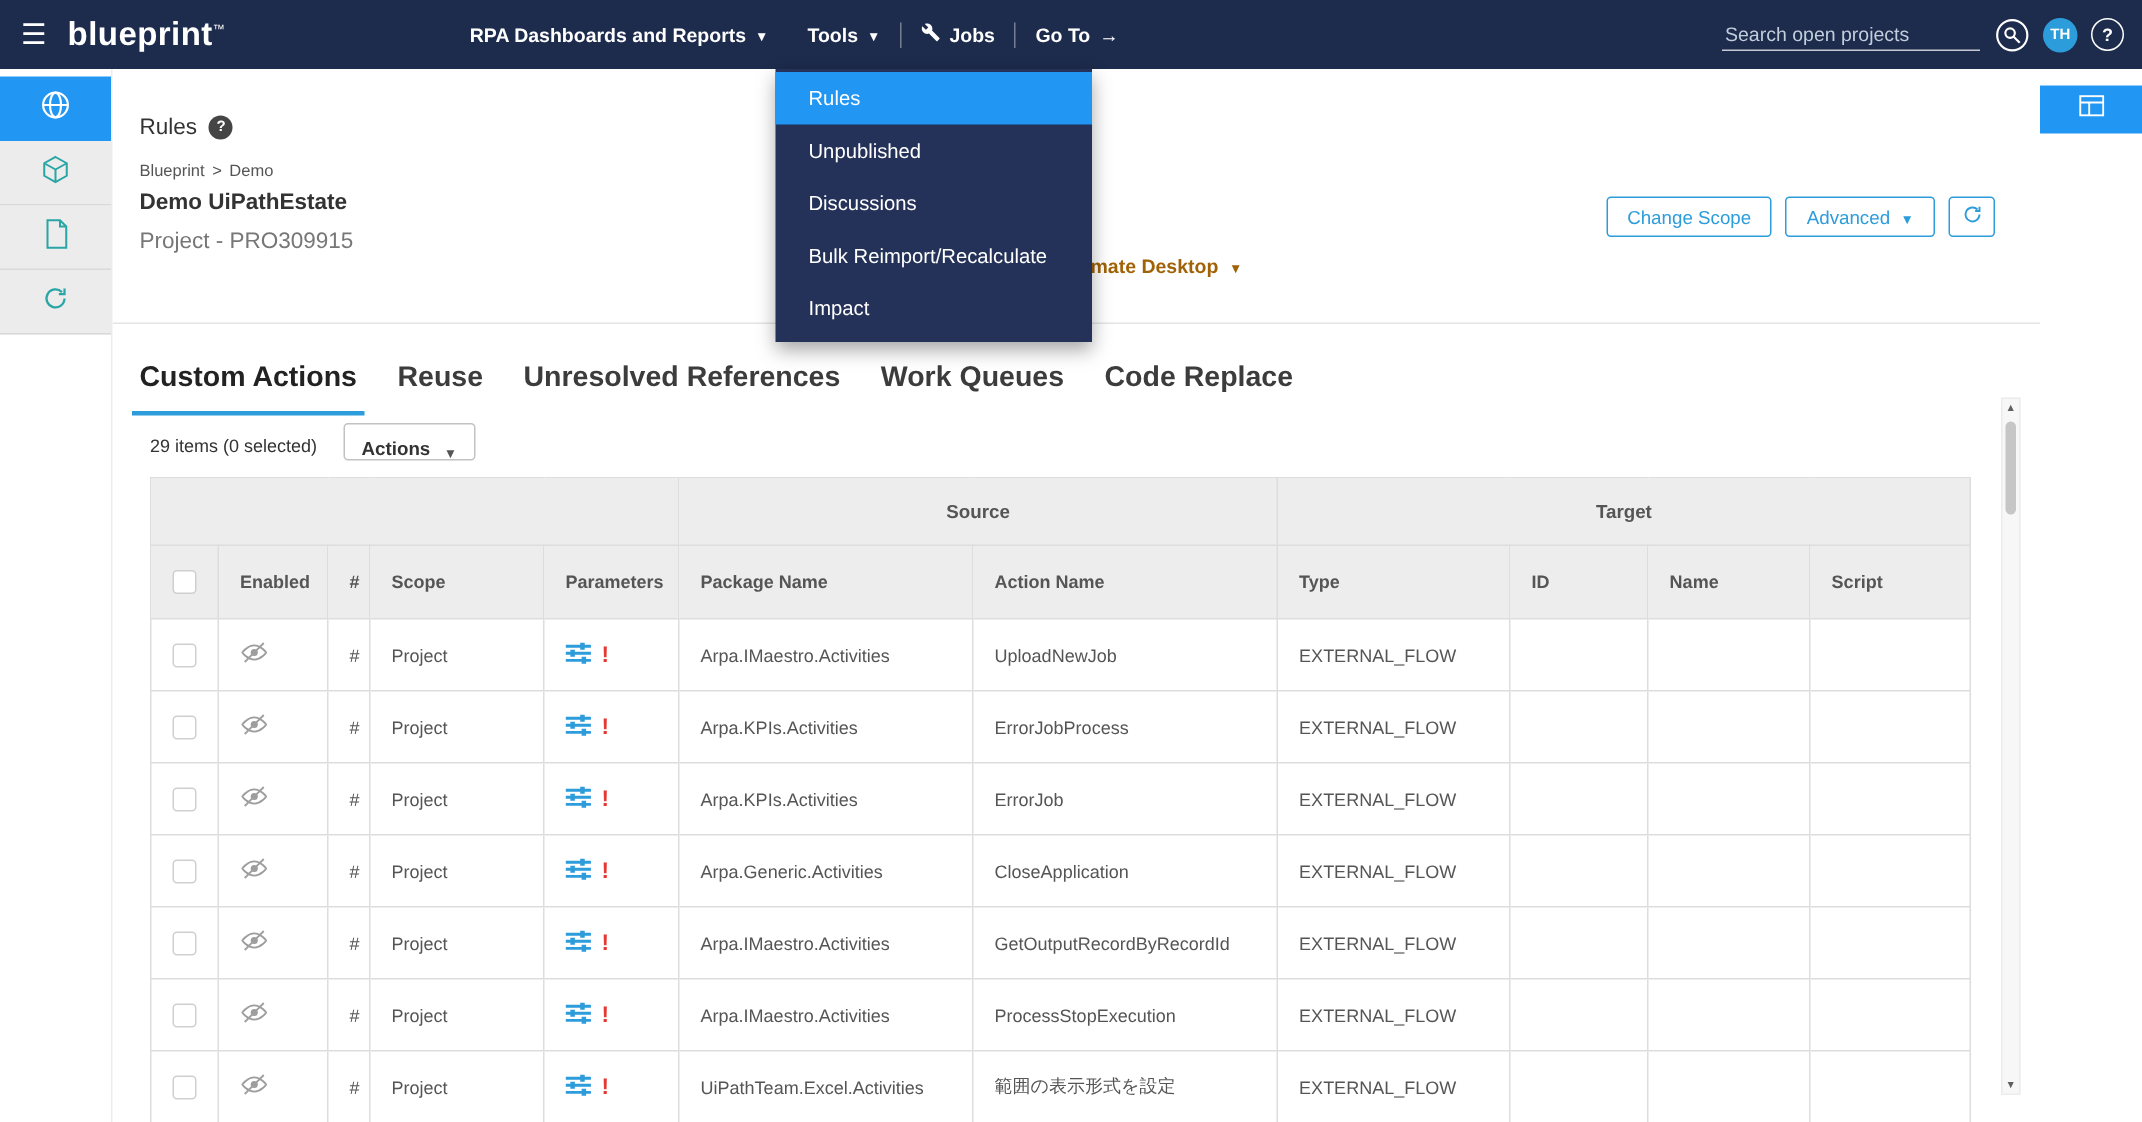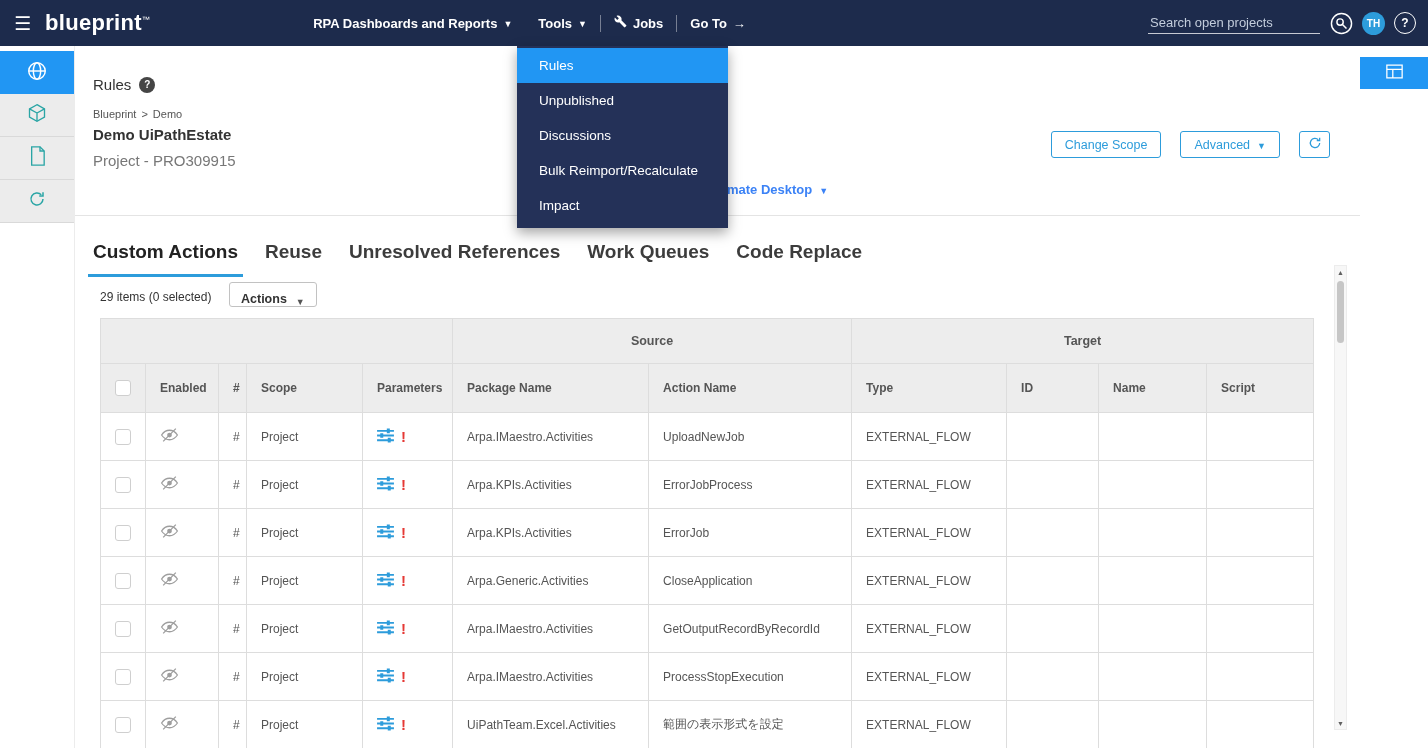--- a/index.html
+++ b/index.html
@@ -48,26 +48,26 @@
 
   
   .main { position:absolute; left:75px; top:46px; width:1285px; height:702px; background:#fff; overflow:hidden; }
   .page-title-row { position:absolute; left:18px; top:30px; display:flex; align-items:center; gap:8px; }
   .page-title { font-size:15px; color:#333; }
   .help-dark { width:16px; height:16px; border-radius:50%; background:#454545; color:#fff;
                font-size:10px; font-weight:bold; display:flex; align-items:center; justify-content:center; cursor:pointer; }
   .breadcrumb { position:absolute; left:18px; top:62px; font-size:11px; color:#555; display:flex; gap:5px; }
   .project-name { position:absolute; left:18px; top:80px; font-size:15px; font-weight:bold; color:#333; }
   .project-id { position:absolute; left:18px; top:106px; font-size:15px; color:#777; }
-  .header-buttons { position:absolute; top:85px; right:30px; display:flex; gap:19px; }
+  .header-buttons { position:absolute; top:85px; right:30px; display:flex; gap:9px; }
   .btn-outline { height:27px; border:1px solid #2d9cdb; background:#fff; color:#2d9cdb;
                  border-radius:3px; font-size:12.5px; padding:0 13px; display:flex; align-items:center;
                  gap:7px; cursor:pointer; font-family:inherit; }
   .btn-icon { width:31px; padding:0; justify-content:center; }
-  .desktop-link { position:absolute; left:652px; top:136px; color:#3b82f6; font-size:13px; font-weight:bold;
+  .desktop-link { position:absolute; left:652px; top:124px; color:#a16207; font-size:13px; font-weight:bold;
                   display:flex; gap:7px; align-items:center; cursor:pointer; }
   .header-divider { position:absolute; left:0; right:0; top:169px; border-top:1px solid #e4e4e4; }
 
   .tabs { position:absolute; left:13px; top:190px; display:flex; gap:17px; }
   .tab { font-size:19px; font-weight:600; color:#3c3c3c; padding:5px 5px 11px; cursor:pointer; white-space:nowrap; }
   .tab.active { color:#222; font-weight:bold; border-bottom:3px solid #2d9cdb; }
 
   .summary { position:absolute; left:25px; top:244px; font-size:12px; font-weight:normal; color:#333; }
   .actions-btn { position:absolute; left:154px; top:236px; height:25px; border:1px solid #c2c2c2;
                  border-radius:3px; background:#fff; color:#333; font-size:12.5px; font-weight:600;

